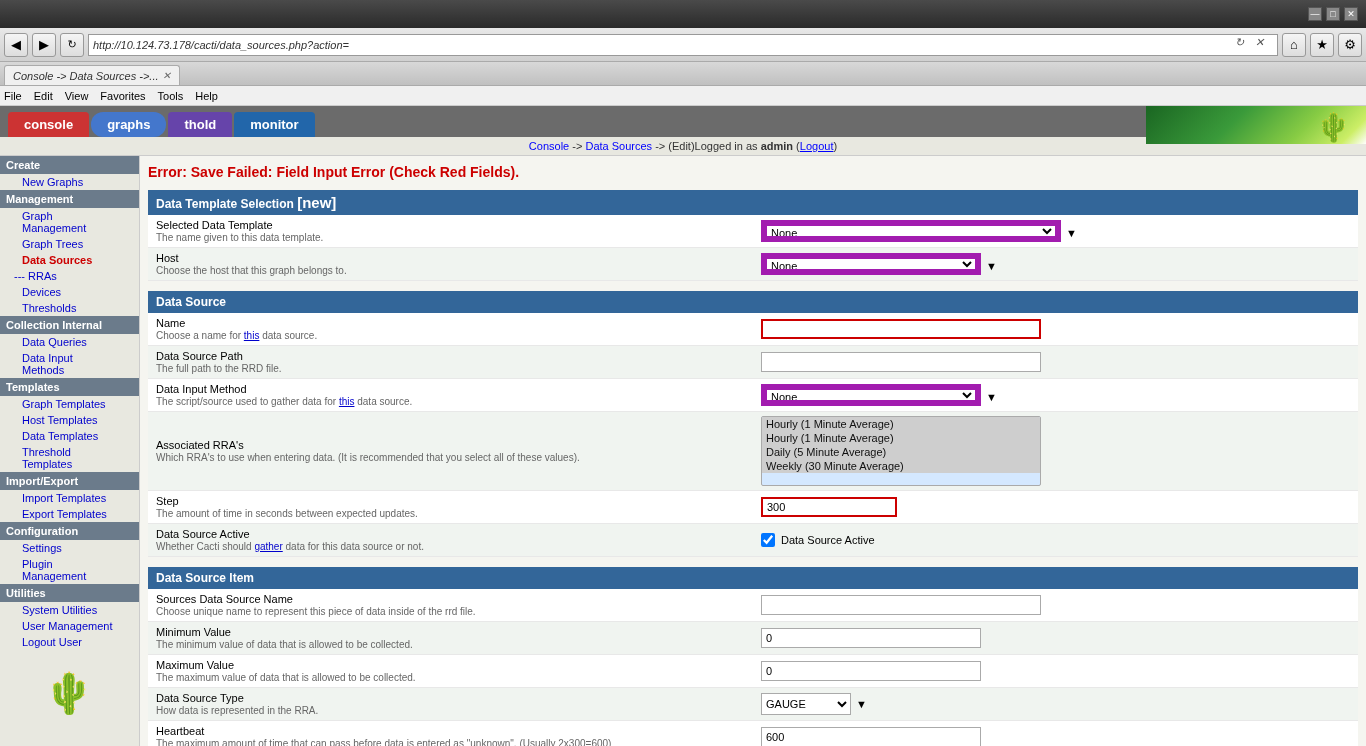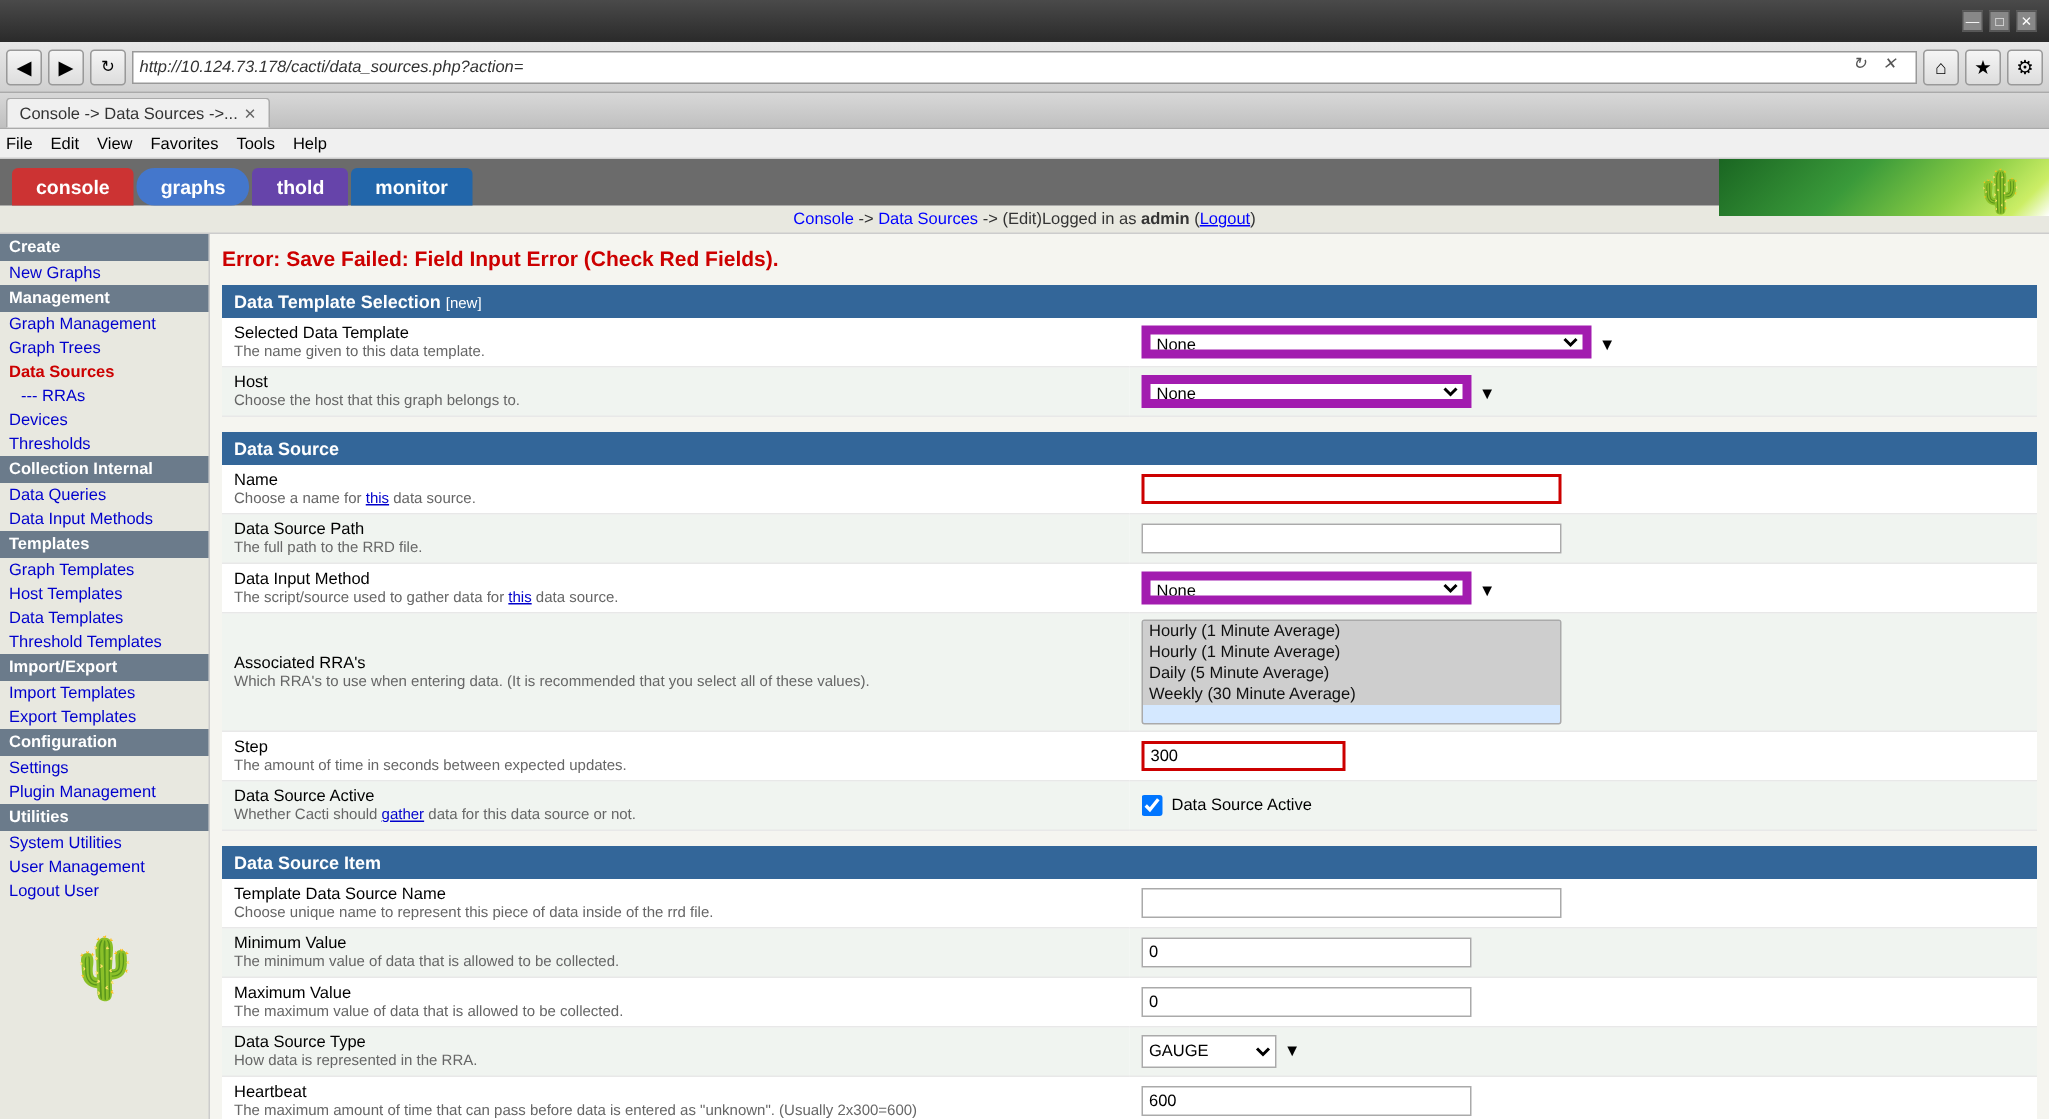--- a/index.html
+++ b/index.html
@@ -71,20 +71,21 @@
       border: 1px solid #aaa;
       border-bottom: none;
       border-radius: 3px 3px 0 0;
       padding: 0 8px;
       font-size: 11px;
       display: flex;
       align-items: center;
       gap: 4px;
       cursor: pointer;
       color: #333;
+      font-style: italic;
     }
     .browser-tab.active { background: #f0f0f0; }
     .tab-close { font-size: 10px; color: #666; cursor: pointer; }
 
     .menubar {
       background: #f0f0f0;
       height: 20px;
       display: flex;
       align-items: center;
       padding: 0 4px;
@@ -144,21 +145,21 @@
     }
     .sidebar-group-header {
       background: #6b7b8b;
       color: #fff;
       font-size: 11px;
       font-weight: bold;
       padding: 3px 6px;
     }
     .sidebar-link {
       display: block;
-      padding: 2px 6px;
+      padding: 2px 22px;
       font-size: 11px;
       color: #00c;
       text-decoration: none;
       cursor: pointer;
     }
     .sidebar-link.active { color: #c00; font-weight: bold; }
     .sidebar-link.indent { padding-left: 14px; }
 
     
     .content-area {
@@ -380,21 +381,21 @@
       <a class="sidebar-link">Logout User</a>
 
       <div style="text-align:center; padding-top:20px; font-size:40px; color:#2a8833;">🌵</div>
     </div>
 
     <div class="content-area">
 
       <div class="error-message">Error: Save Failed: Field Input Error (Check Red Fields).</div>
 
       <div class="section-header">
-        Data Template Selection <span style="font-weight:normal; font-size:10px;">[new]</span>
+        Data Template Selection <span style="font-weight:bold; font-size:15px;">[new]</span>
       </div>
       <table class="form-table">
         <tbody>
             <tr>
           <td class="label-col">
             <span class="field-label">Selected Data Template</span>
             <span class="field-desc">The name given to this data template.</span>
           </td>
           <td class="value-col">
             <select class="form-select form-select-wide">
@@ -489,21 +490,21 @@
           </td>
         </tr>
       </tbody>
         </table>
 
       <div class="section-header">Data Source Item</div>
       <table class="form-table">
         <tbody>
             <tr>
           <td class="label-col">
-            <span class="field-label">Template Data Source Name</span>
+            <span class="field-label">Sources Data Source Name</span>
             <span class="field-desc">Choose unique name to represent this piece of data inside of the rrd file.</span>
           </td>
           <td class="value-col">
             <input type="text" class="small-input" value="" style="width: 280px;">
           </td>
         </tr>
         <tr>
           <td class="label-col">
             <span class="field-label">Minimum Value</span>
             <span class="field-desc">The minimum value of data that is allowed to be collected.</span>

